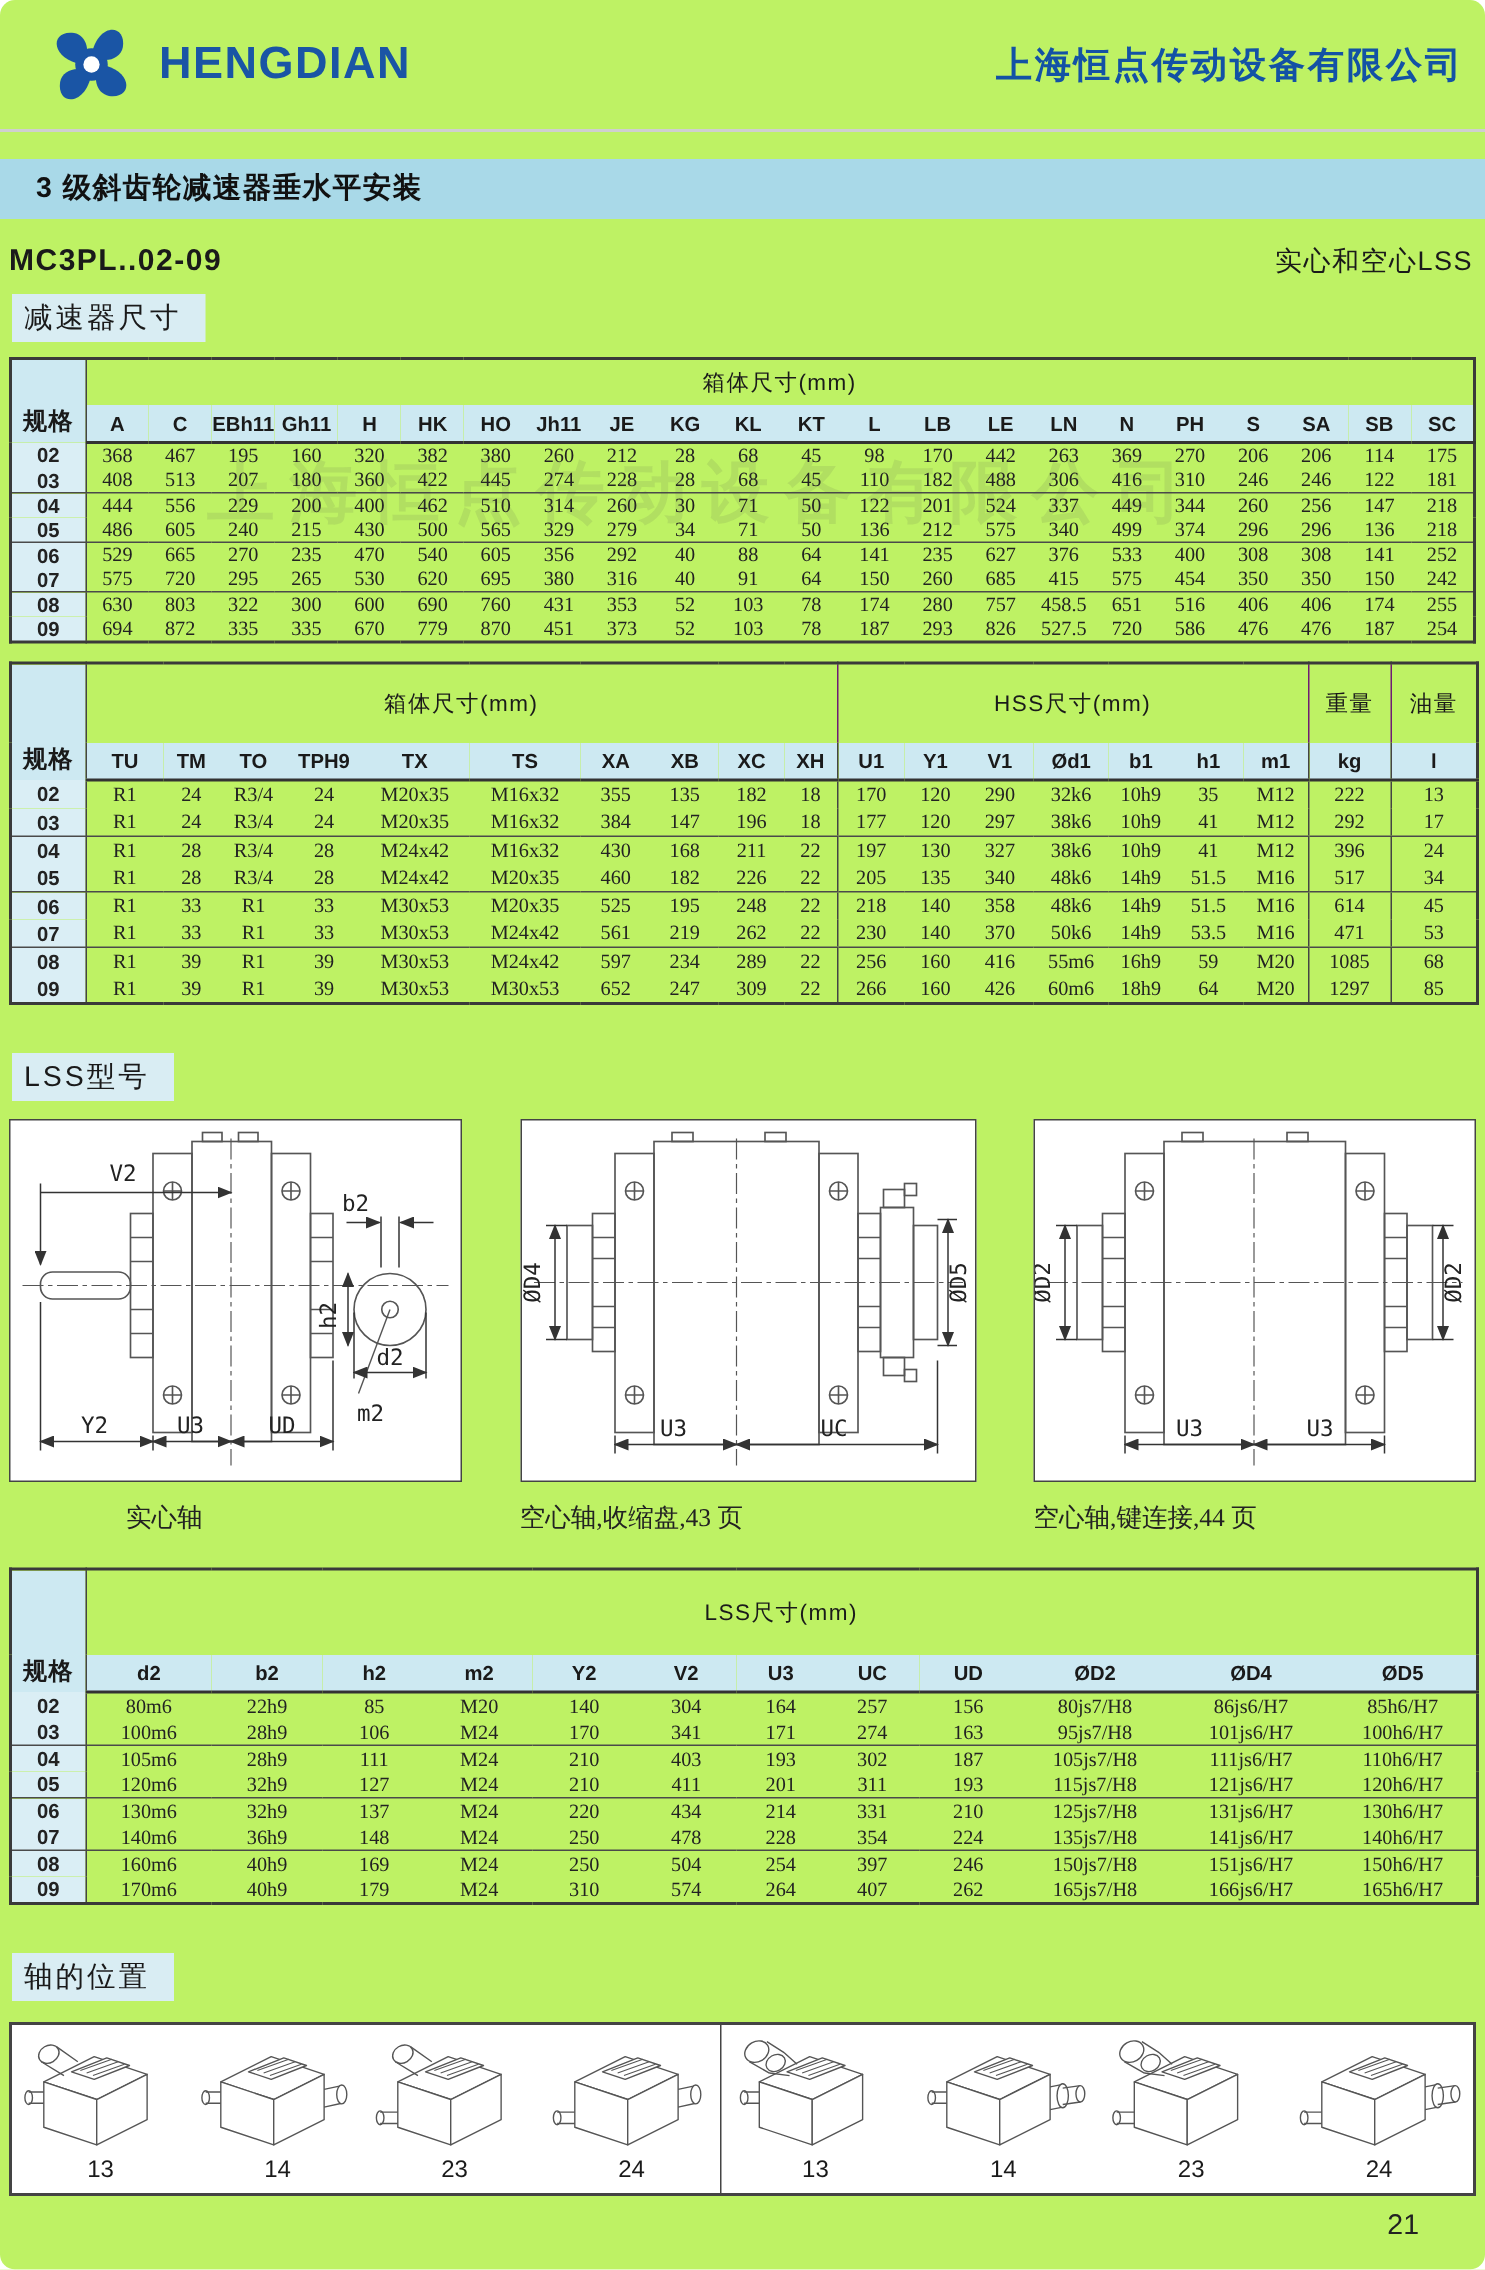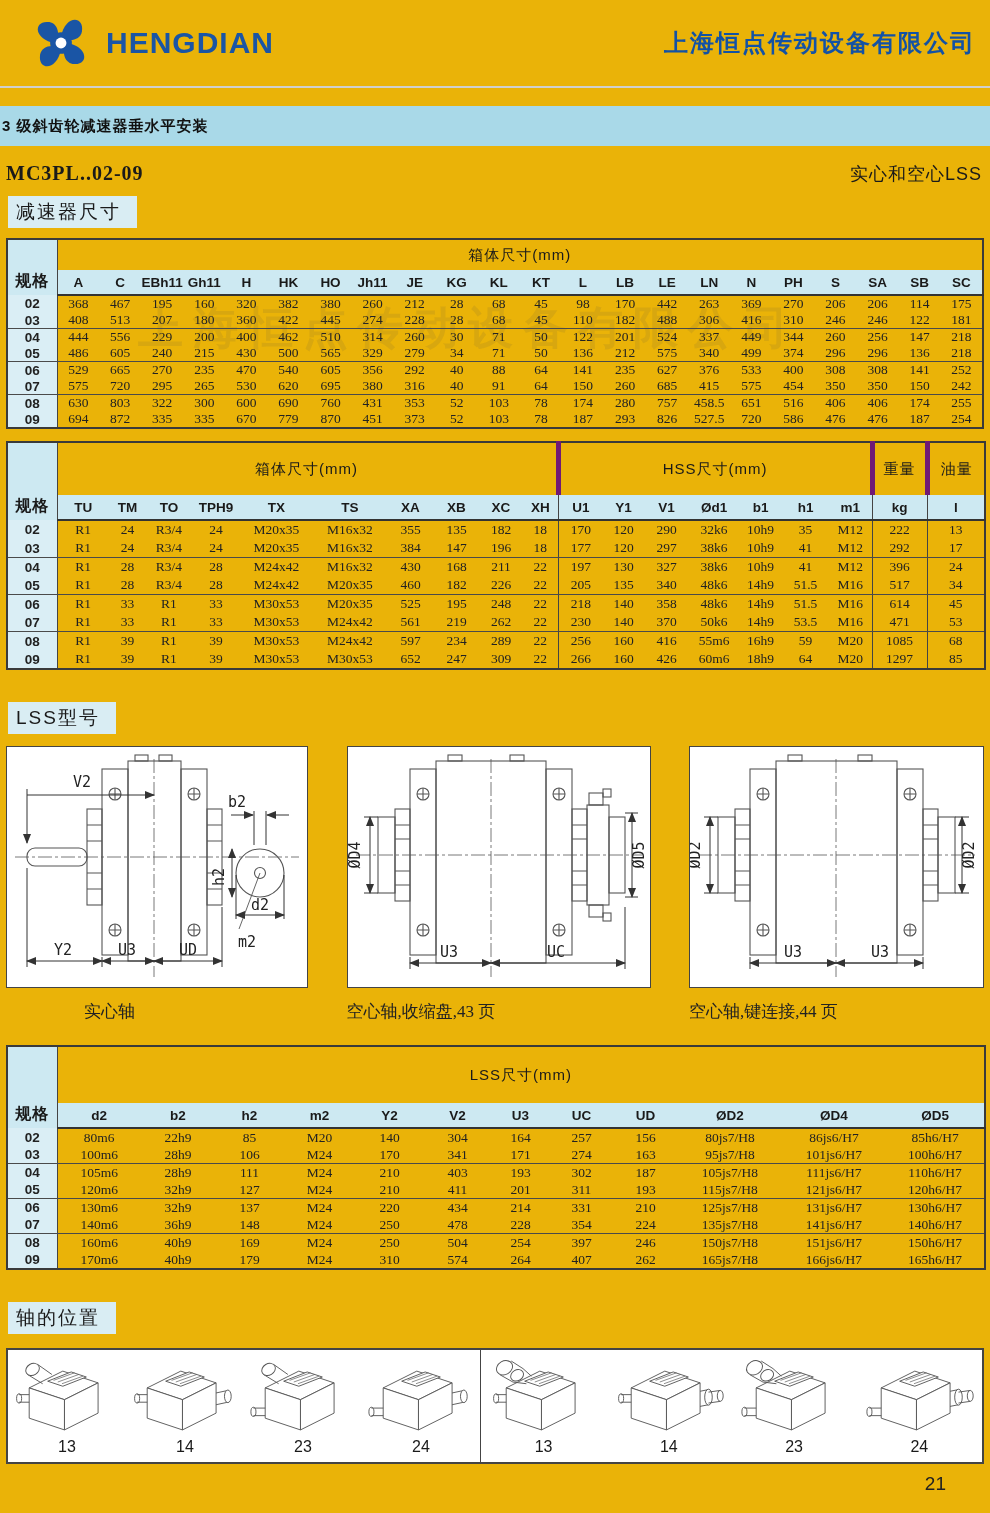--- a/index.html
+++ b/index.html
@@ -1,29 +1,29 @@
 <!DOCTYPE html>
 <html><head>
 <meta charset="utf-8">
 <style>
   html,body{margin:0;padding:0;background:#fff;}
-  .page{position:relative;width:990px;height:1513px;background:#eab308;overflow:hidden;
-        font-family:"Liberation Sans",sans-serif;color:#1a1a1a;}
+  .page{position:relative;width:990px;height:1513px;background:#bef264;overflow:hidden;
+        font-family:"Liberation Sans",sans-serif;color:#1a1a1a;border-radius:10px;}
   
   .top-header{height:86px;display:flex;align-items:center;padding:0 14px 0 30px;}
   .logo-wrap{display:flex;align-items:center;gap:14px;}
   .logo-svg{width:62px;height:62px;}
   .logo-text{font-size:30px;font-weight:600;color:#1a55a5;letter-spacing:1px;}
   .company{margin-left:auto;font-size:24px;font-weight:bold;color:#1352a5;letter-spacing:2px;}
   .header-rule{border-top:2px solid #cfcfcf;margin:0;}
   
   .title-bar{margin-top:18px;background:#a9d9e8;height:40px;line-height:40px;
-             padding-left:2px;font-size:15px;font-weight:bold;color:#111;letter-spacing:1px;}
+             padding-left:24px;font-size:19px;font-weight:bold;color:#111;letter-spacing:1px;}
   .model-line{display:flex;justify-content:space-between;align-items:baseline;margin:16px 8px 0 6px;}
-  .model-code{font-family:Liberation Serif, serif;font-size:20px;font-weight:600;letter-spacing:1px;}
+  .model-code{font-family:Liberation Sans, sans-serif;font-size:20px;font-weight:600;letter-spacing:1px;}
   .model-right{font-size:18px;letter-spacing:1px;}
   .section-label{display:inline-block;background:#d9edf3;margin:10px 0 6px 8px;
                  padding:3px 16px 3px 8px;font-size:19px;letter-spacing:2px;}
   
   table{border-collapse:collapse;table-layout:fixed;width:978px;margin:4px 6px 0 6px;
         border:2px solid #3a3a3a;}
   th,td{padding:0;text-align:center;overflow:hidden;white-space:nowrap;}
   thead th{font-size:13.5px;font-weight:bold;}
   th.group{font-weight:normal;font-size:15px;letter-spacing:1px;}
   tr.cols th{background:#cde9f2;border-bottom:2px solid #333;height:24px;}
@@ -32,21 +32,21 @@
   tbody td{font-family:"Liberation Serif",serif;font-size:13.5px;color:#222;height:16px;}
   tbody td:first-child{background:#daeef5;font-family:"Liberation Sans",sans-serif;
                        font-weight:bold;font-size:13.5px;border-right:1px solid #444;}
   tbody tr:nth-child(2n):not(:last-child) td{border-bottom:1px solid #4a4a4a;}
   #table-hss tbody td{height:18px;}
   #table-lss tbody td{height:17px;}
   #table-hss tbody td:nth-child(12),#table-hss tbody td:nth-child(19),
   #table-hss tbody td:nth-child(20){border-left:1px solid #444;}
   #table-hss tr.cols th:nth-child(11),#table-hss tr.cols th:nth-child(18),
   #table-hss tr.cols th:nth-child(19){border-left:1px solid #444;}
-  #table-hss th.gsep{border-left:5px solid #701a75;}
+  #table-hss th.gsep{border-left:1px solid #701a75;}
   #table-box thead tr:first-child th.group{height:30px;}
   #table-hss thead tr:first-child th{height:52px;}
   #table-lss thead tr:first-child th.group{height:56px;}
   
   .watermark{position:absolute;top:298px;left:138px;width:760px;font-size:45px;
              color:rgba(70,70,70,0.11);letter-spacing:10px;white-space:nowrap;
              pointer-events:none;z-index:4;font-weight:bold;}
   
   .drawings{display:flex;justify-content:space-between;margin:6px 6px 0 6px;}
   .drawings figure{margin:0;}

